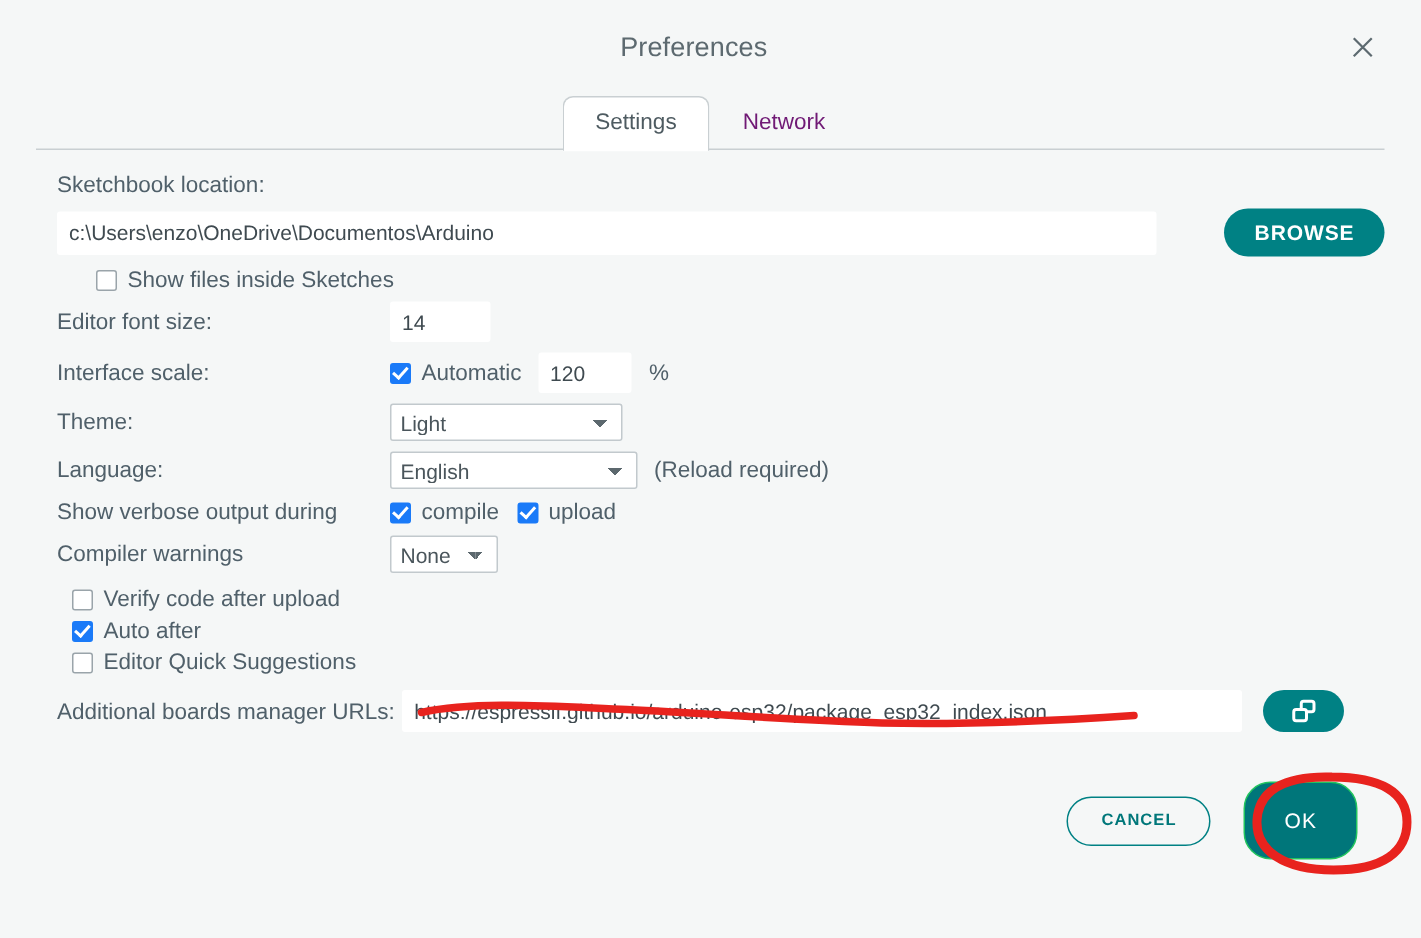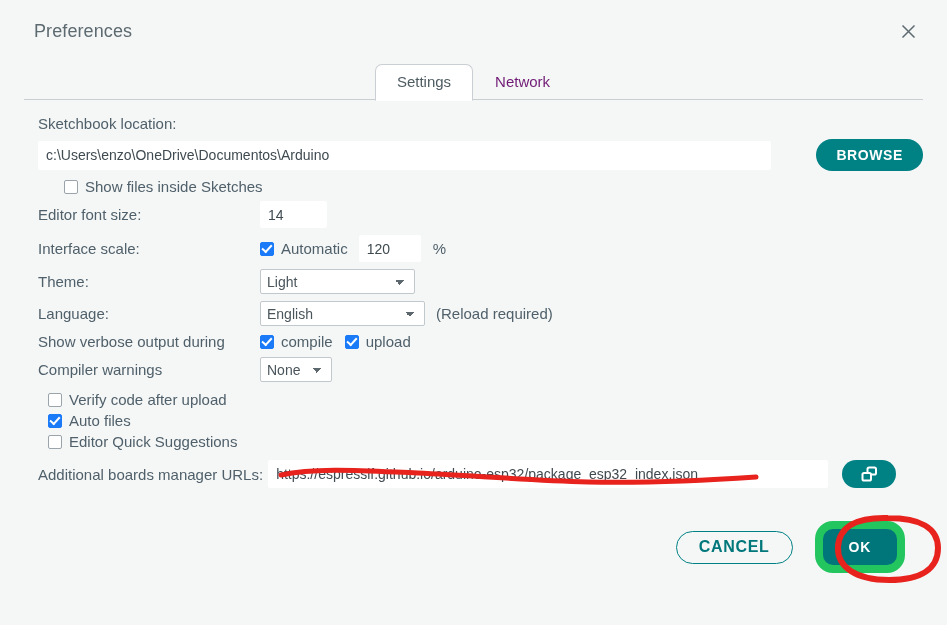--- a/index.html
+++ b/index.html
@@ -16,20 +16,21 @@
     position: relative;
   }
 
   
   .titlebar {
     height: 62px;
     display: flex;
     align-items: center;
     padding: 0 22px 0 34px;
     box-sizing: border-box;
+    text-align: center;
   }
   .title-text {
     font-size: 18px;
     color: #5d6a70;
     letter-spacing: .1px;
     flex: 1;
   }
   .close-btn {
     width: 34px;
     height: 34px;
@@ -239,41 +240,41 @@
     align-items: center;
     gap: 22px;
   }
   .btn-cancel {
     background: transparent;
     border: 1px solid #008184;
     color: #00777a;
     border-radius: 18px;
     height: 33px;
     padding: 0 22px;
-    font-size: 16px;
+    font-size: 11px;
     font-weight: bold;
     letter-spacing: .7px;
     cursor: pointer;
     font-family: "Liberation Sans", sans-serif;
   }
   .ok-wrap {
     position: relative;
     display: flex;
     align-items: center;
     justify-content: center;
   }
   .btn-ok {
     background: #00767a;
-    border: 8px solid #22c55e;
+    border: 1px solid #22c55e;
     color: #ffffff;
     border-radius: 18px;
     height: 52px;
     padding: 0 26px;
     font-size: 14px;
-    font-weight: bold;
+    font-weight: normal;
     letter-spacing: .7px;
     cursor: pointer;
     font-family: "Liberation Sans", sans-serif;
     box-sizing: border-box;
   }
 
   
   .annot {
     position: absolute;
     pointer-events: none;
@@ -358,21 +359,21 @@
     </select>
   </div>
 
   <div class="row checkrow">
     <span class="cb"></span>
     <span class="cb-label">Verify code after upload</span>
   </div>
 
   <div class="row checkrow">
     <span class="cb checked"></span>
-    <span class="cb-label">Auto files</span>
+    <span class="cb-label">Auto after</span>
   </div>
 
   <div class="row checkrow">
     <span class="cb"></span>
     <span class="cb-label">Editor Quick Suggestions</span>
   </div>
 
   <div class="urls-row">
     <span class="row-label">Additional boards manager URLs:</span>
     <input class="text-input urls-input" type="text" value="https://espressif.github.io/arduino-esp32/package_esp32_index.json" style="">

